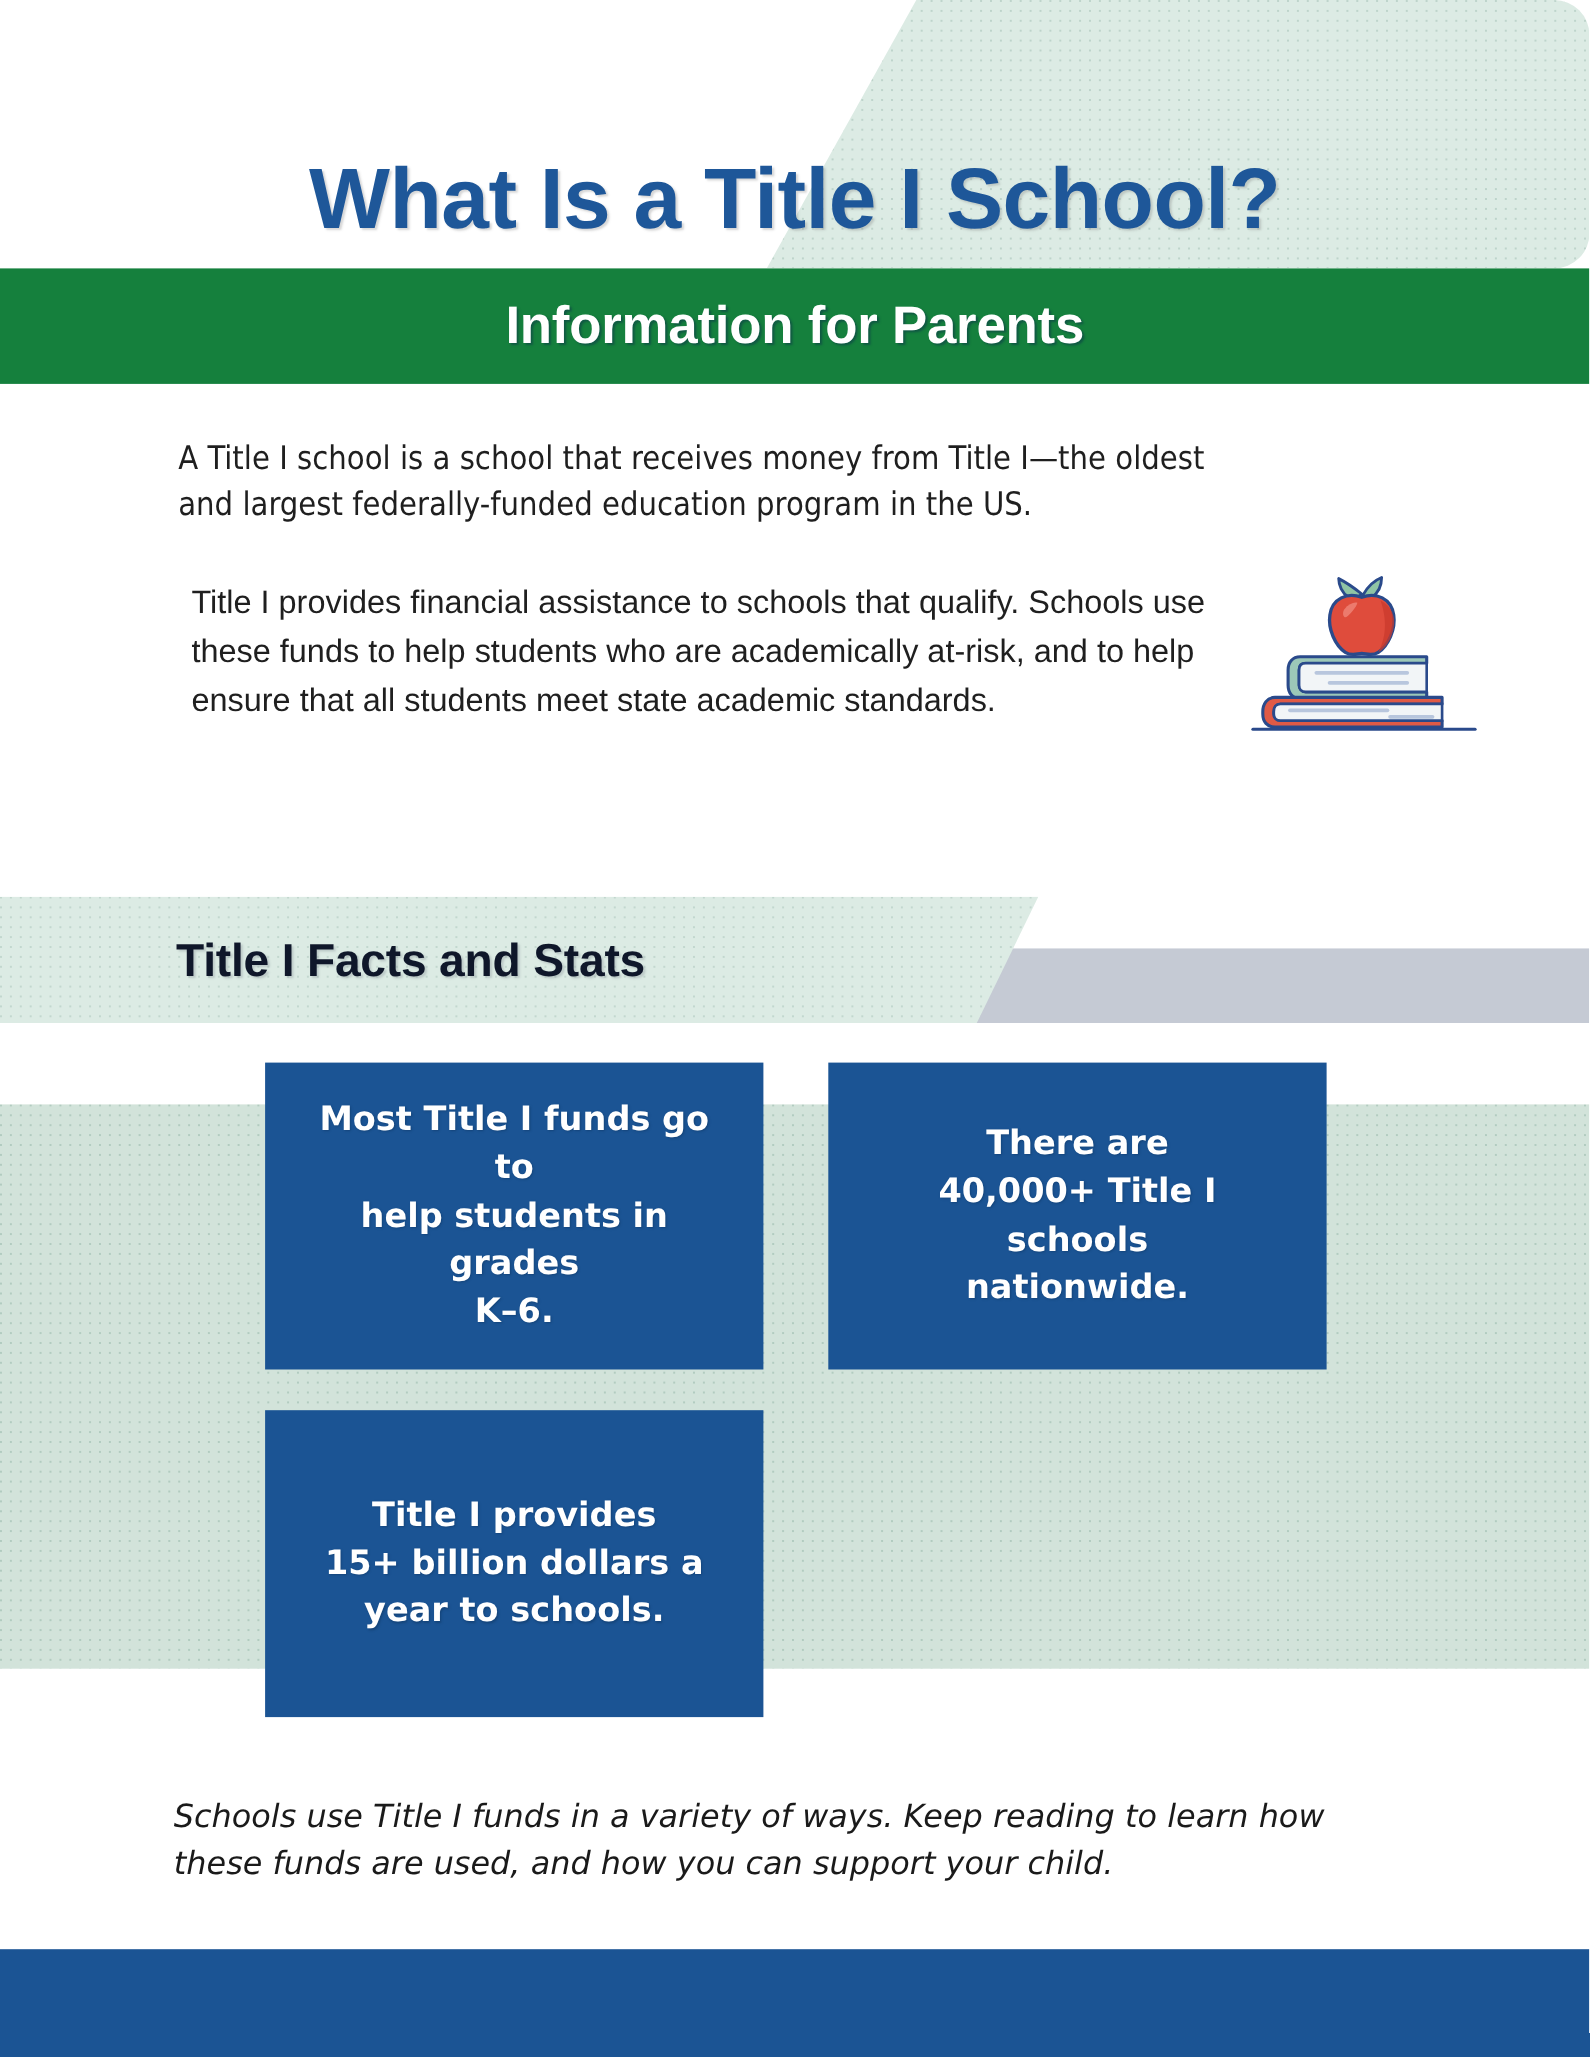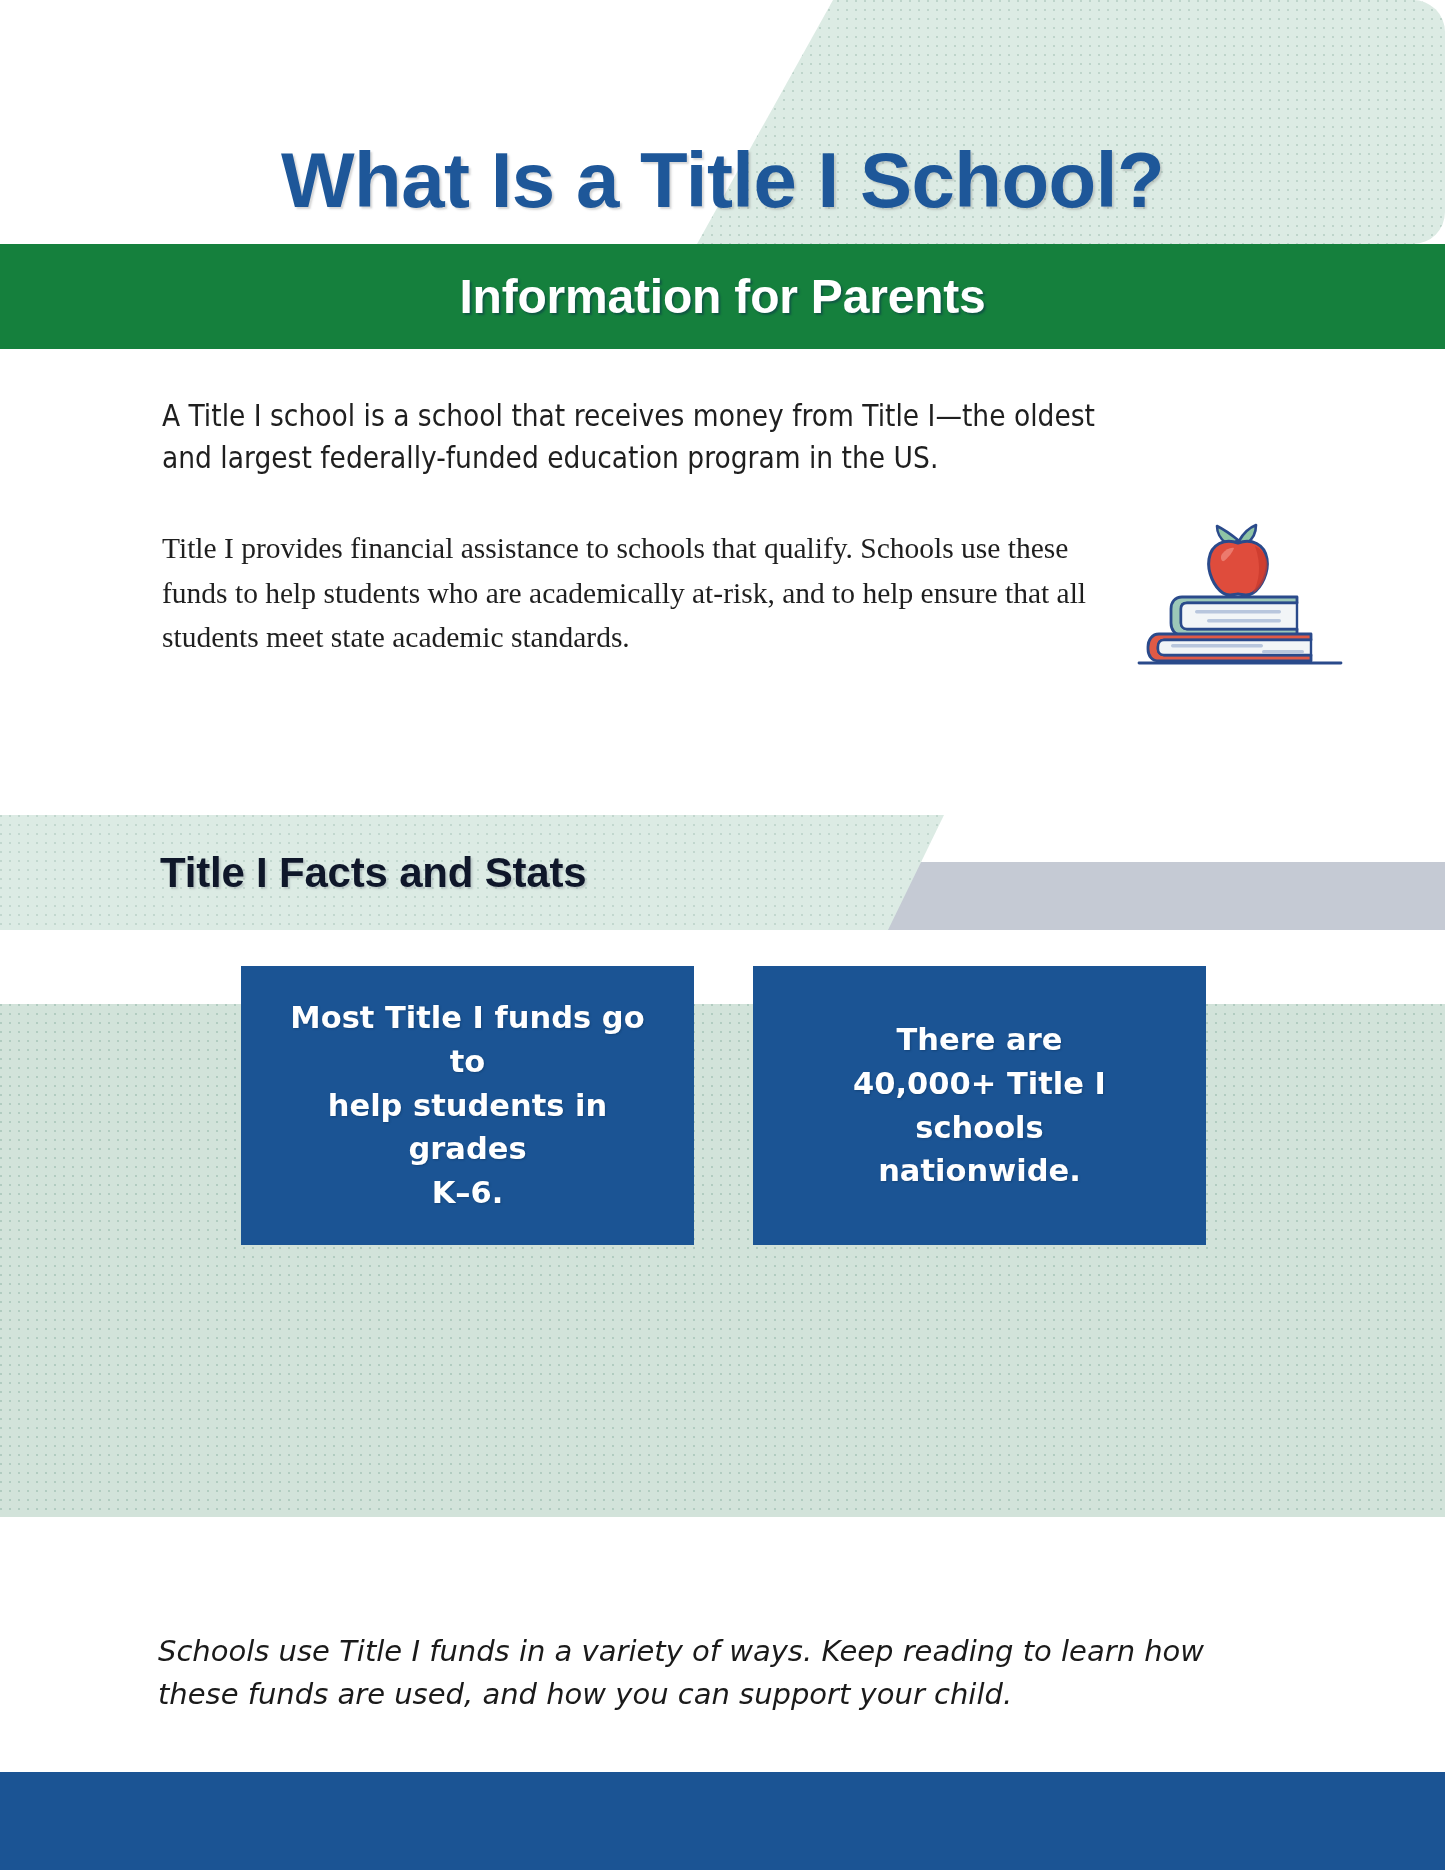--- a/index.html
+++ b/index.html
@@ -95,23 +95,23 @@
     line-height: 1.42;
     color: #1f1f1f;
     margin: 0 0 46px 0;
     font-family: "DejaVu Sans", sans-serif;
     font-stretch: condensed;
   }
   .intro-body {
     font-size: 29.5px;
     line-height: 1.52;
     color: #1f1f1f;
-    margin: 0;
+    margin: 12px;
     width: 960px;
-    font-family: Liberation Serif, serif;
+    font-family: Liberation Sans, sans-serif;
   }
 
   
   .illus {
     position: absolute;
     left: 1125px;
     top: 510px;
     width: 230px;
     height: 155px;
   }
@@ -296,19 +296,24 @@
     <div class="stat-box">
       <span class="stat-text">Most Title I funds go to
 help students in grades
 K–6.</span>
     </div>
     <div class="stat-box">
       <span class="stat-text">There are
 40,000+ Title I schools
 nationwide.</span>
     </div>
+    <div class="stat-box">
+      <span class="stat-text">Title I provides
+15+ billion dollars a
+year to schools.</span>
+    </div>
   </div>
 
   <div class="closing">Schools use Title I funds in a variety of ways. Keep reading to learn how these funds are used, and how you can support your child.</div>
 
   <div class="footer"></div>
 
 </div>
 
 </body></html>

